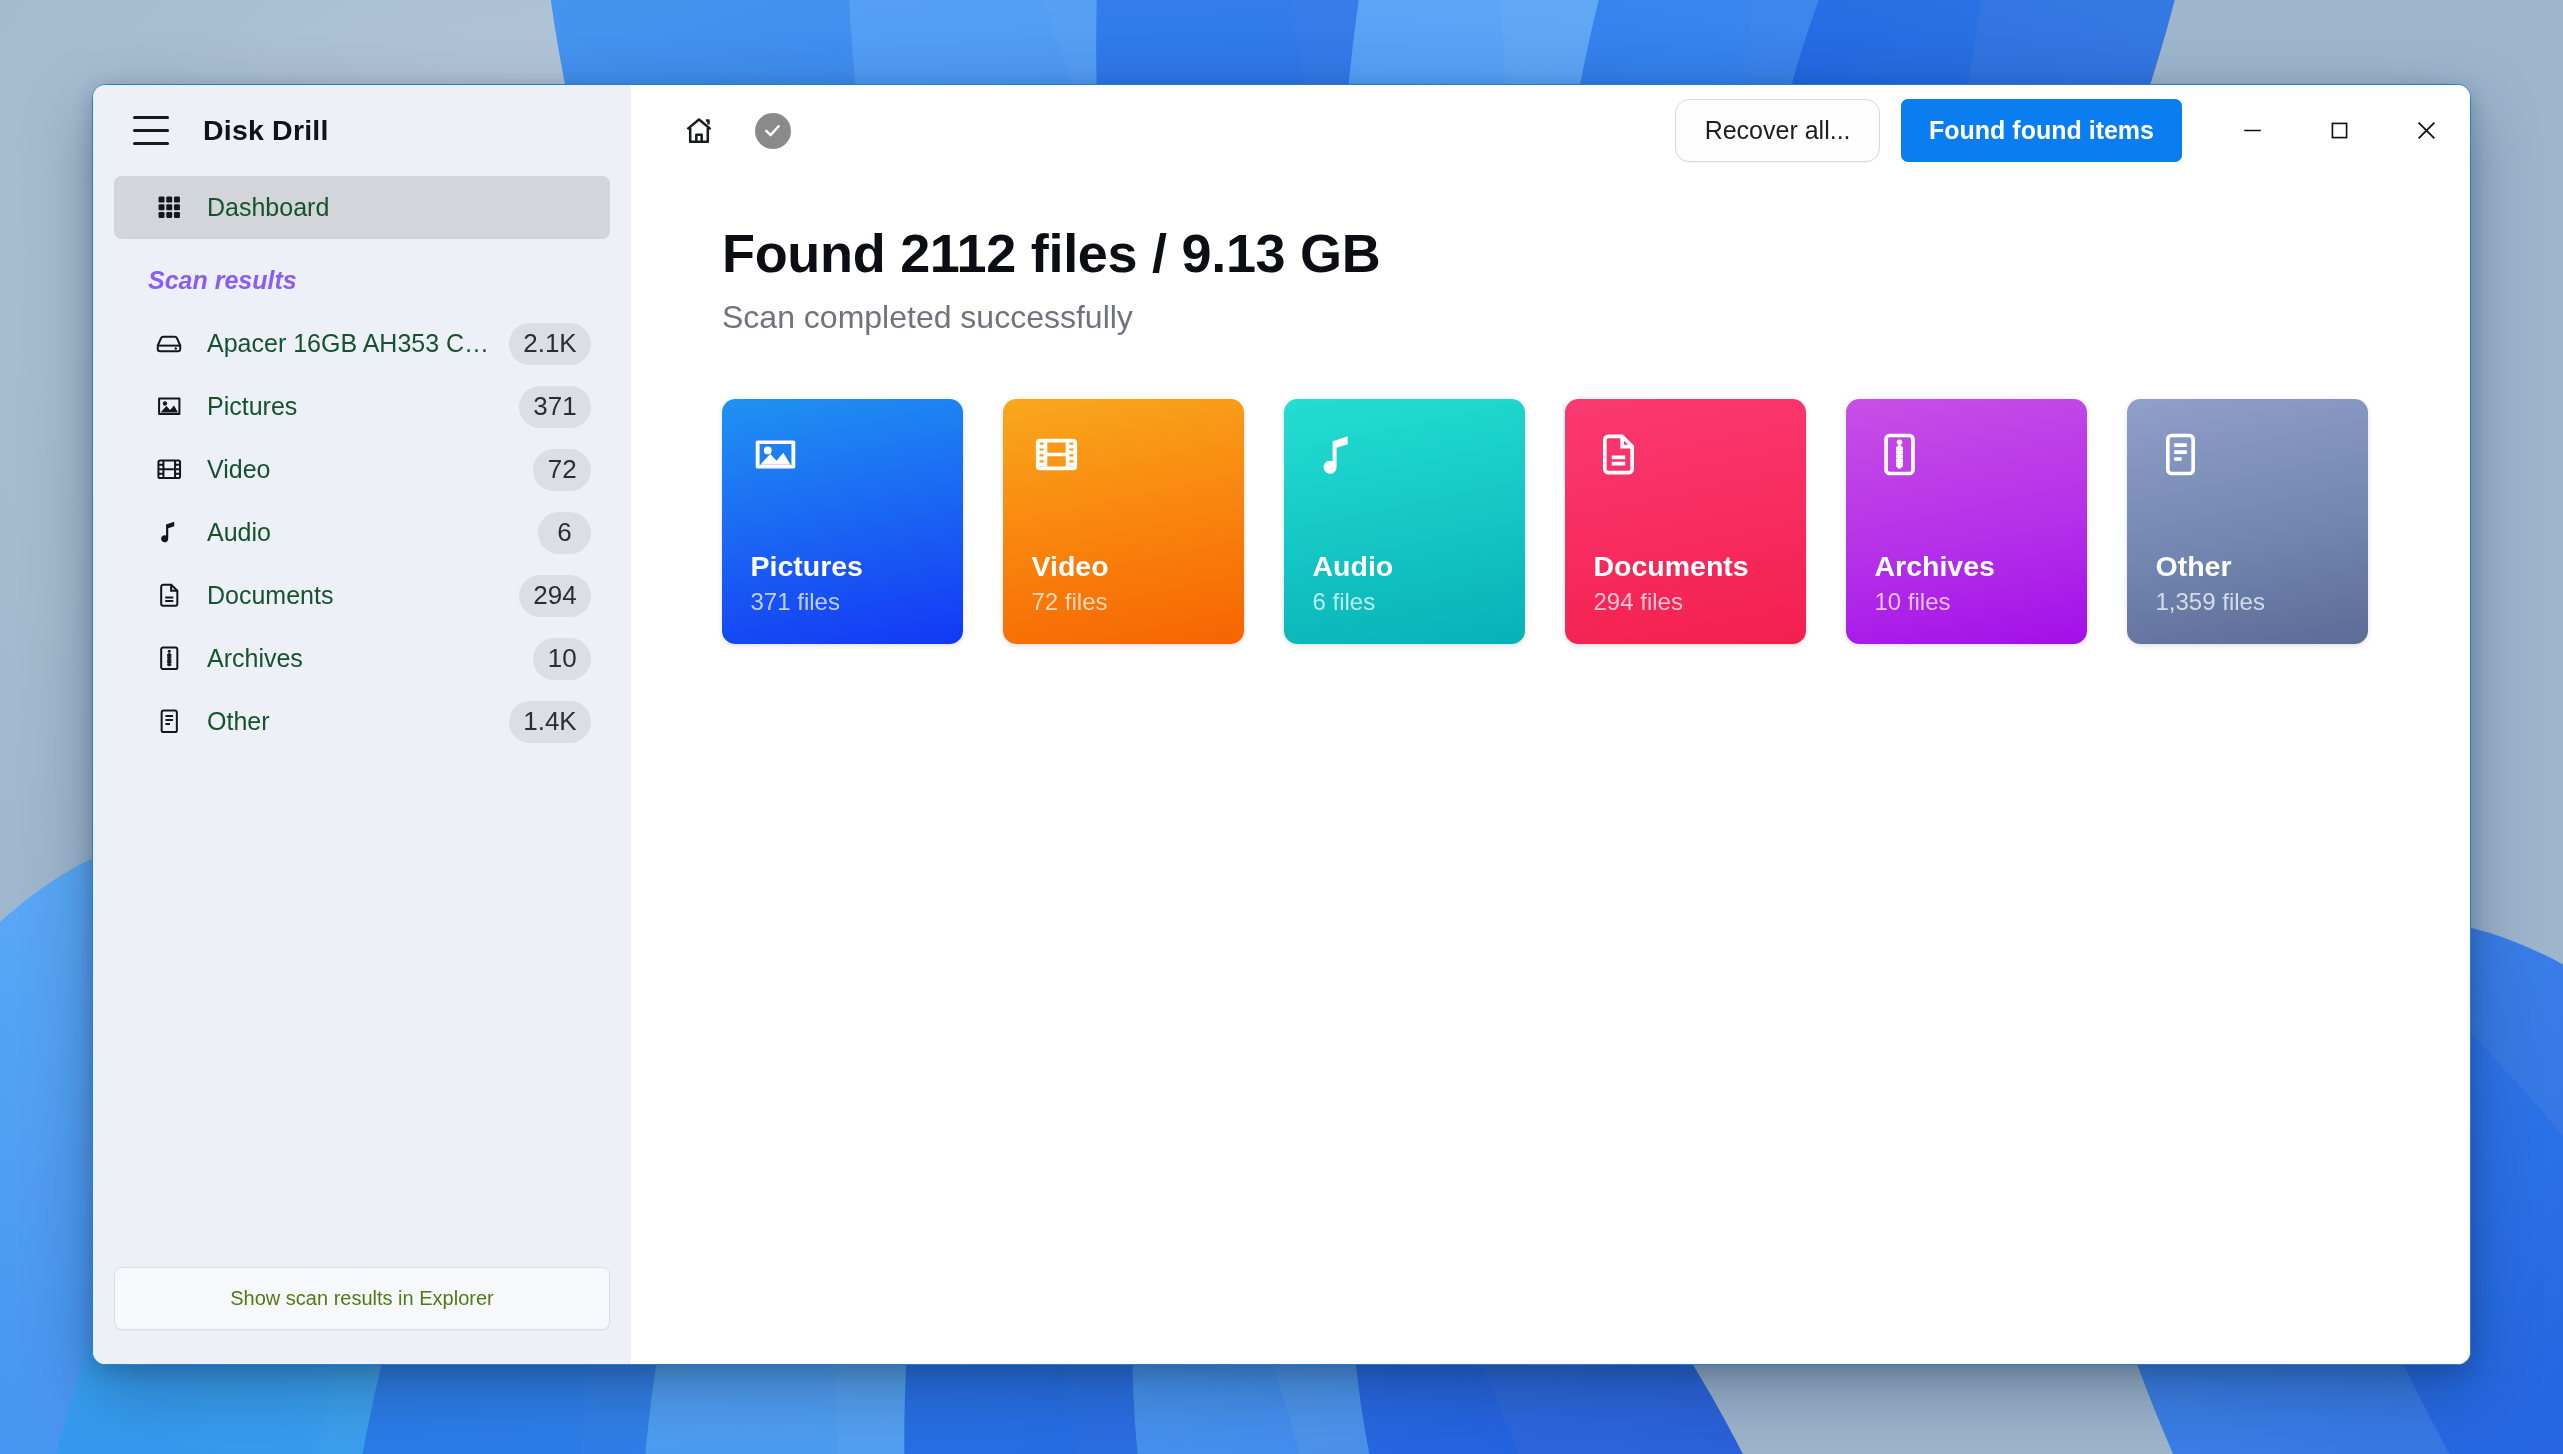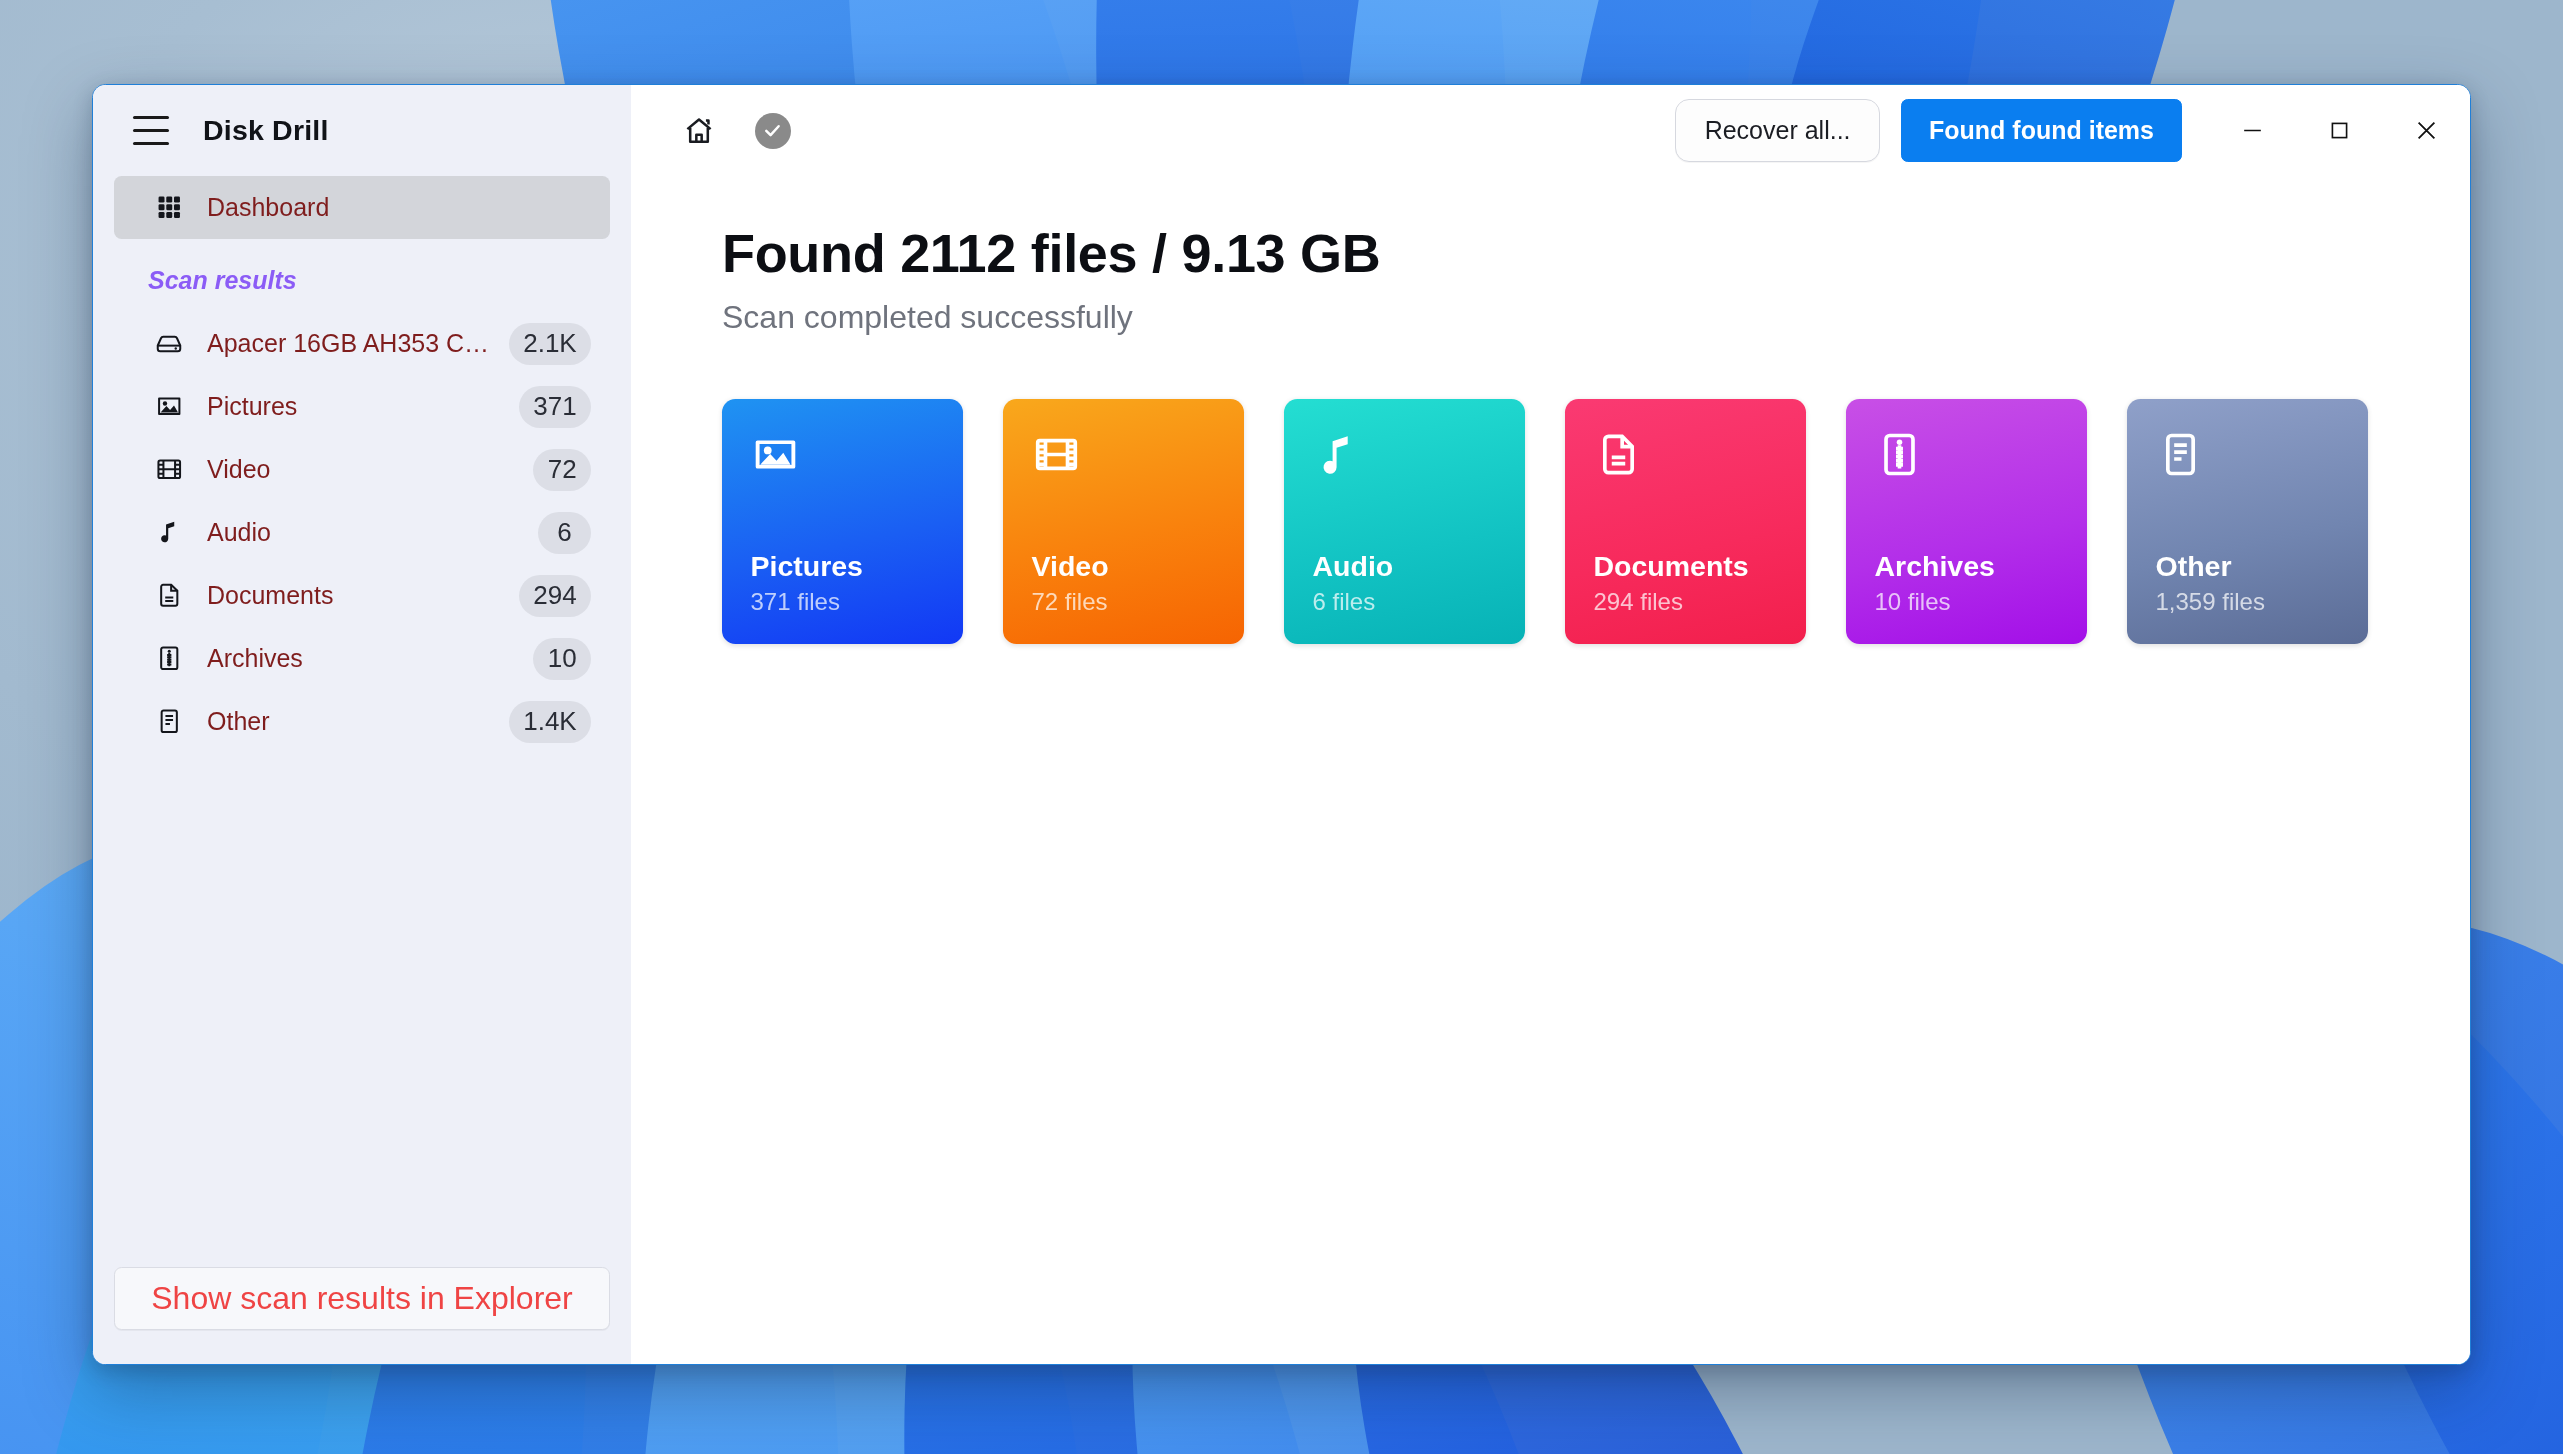--- a/index.html
+++ b/index.html
@@ -50,40 +50,40 @@
   .app-title { font-size:28.5px; font-weight:700; color:#111318; letter-spacing:0.2px; }
 
   .sb-list { padding:0 21px; }
   .nav-item {
     display:flex; align-items:center; height:63px;
     border-radius:7.6px; padding:0 19px 0 34px; cursor:pointer; position:relative;
   }
   .nav-item.active { background:#d3d5da; }
   .nav-ico { width:42px; flex:0 0 42px; display:flex; align-items:center; justify-content:center; color:#14161c; }
   .nav-label {
-    font-size:25px; color:#7f1d1d; margin-left:17px;
+    font-size:25px; color:#14532d; margin-left:17px;
     white-space:nowrap; overflow:hidden; text-overflow:ellipsis; flex:1;
   }
   .nav-badge {
     background:#dcdee6; color:#2a2d36; font-size:26px;
     min-width:53px; height:42px; border-radius:21px;
     display:flex; align-items:center; justify-content:center;
     padding:0 14.3px; margin-left:11.4px; flex:0 0 auto;
   }
   .sb-section {
     font-size:25px; font-weight:700; color:#8b5cf6;
     padding:27px 0 17px 34px;
     font-style:italic;
   }
   .sb-spacer { flex:1; }
   .sb-bottom { padding:0 21px 34px; }
   .explorer-btn {
     width:100%; height:63px; border-radius:7.6px;
     background:#f7f8fb; border:1px solid #dadce4;
-    font-size:32px; color:#ef4444; cursor:pointer;
+    font-size:20px; color:#4d7c0f; cursor:pointer;
     font-family:"Liberation Sans", sans-serif;
     box-shadow:0 1px 0 rgba(0,0,0,.04);
   }
 
   
   #content { flex:1; height:100%; background:#fff; display:flex; flex-direction:column; position:relative; }
 
   #titlebar { height:91px; display:flex; align-items:center; padding-left:38px; }
   .tb-icon {
     width:59px; height:59px; display:flex; align-items:center; justify-content:center;

